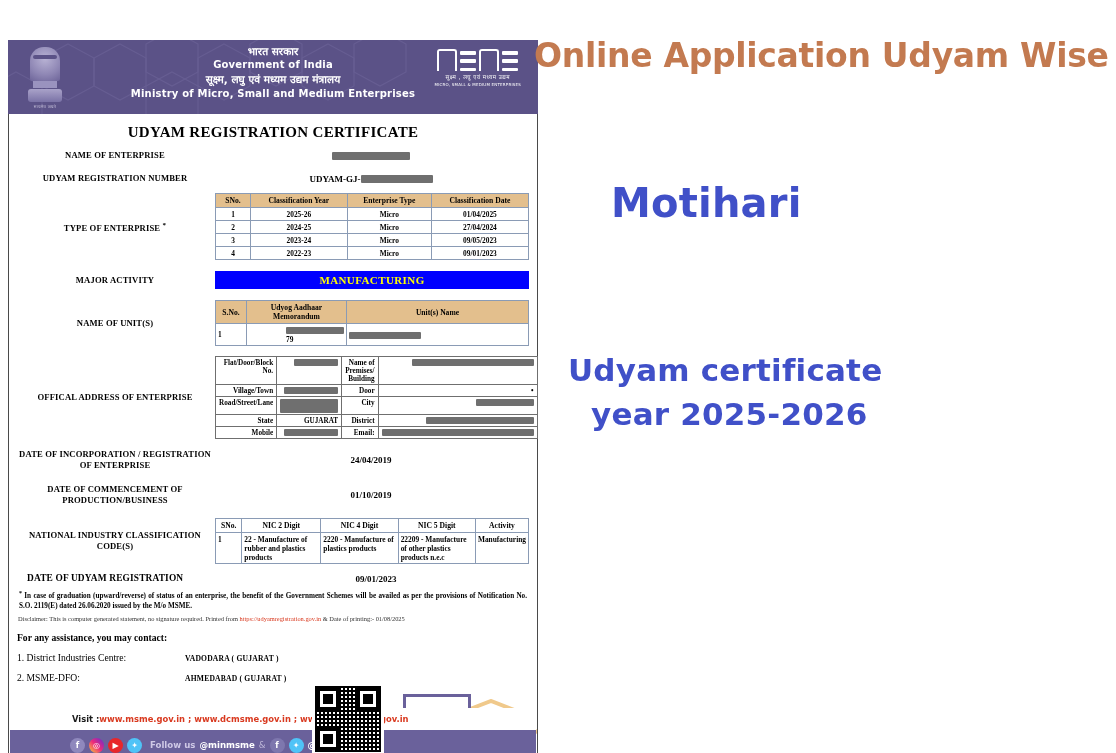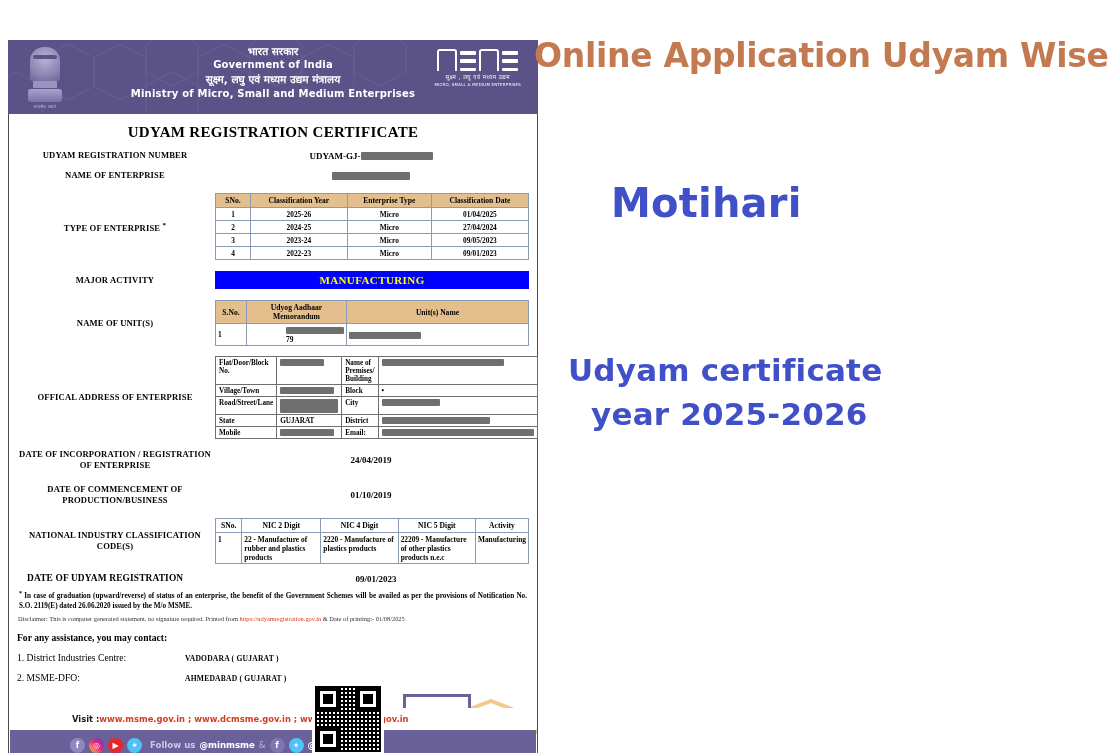--- a/index.html
+++ b/index.html
@@ -92,21 +92,21 @@
   table.t{border-collapse:collapse;font-size:7.4px;color:#000;width:100%;}
   table.t th{
     background:#e3bf8d;border:1px solid #8a9bb5;padding:2px 2px;font-weight:bold;
     text-align:center;font-size:7.6px;
   }
   table.t td{border:1px solid #8a9bb5;padding:1.5px 2px;text-align:center;font-weight:bold;}
   .tblwrap{flex:1;padding-left:2px;}
 
   table.plain{border-collapse:collapse;font-size:7.2px;width:100%;color:#000;}
   table.plain th,table.plain td{border:1px solid #6f6f6f;padding:1.5px 3px;
-    text-align:left;font-weight:bold;vertical-align:top;}
+    text-align:right;font-weight:bold;vertical-align:top;}
 
   .majoract{
     background:#0000ff;color:#ffff00;font-weight:bold;font-size:11px;
     text-align:center;padding:3px 0;letter-spacing:.4px;
   }
 
   .note{
     font-size:7.2px;font-weight:bold;line-height:9.5px;color:#000;
     text-align:justify;margin-top:5px;padding:0 2px;
   }
@@ -222,31 +222,31 @@
       </div>
       <div class="hi">सूक्ष्म , लघु एवं  मध्यम  उद्यम</div>
       <div class="en">MICRO, SMALL &amp; MEDIUM ENTERPRISES</div>
     </div>
   </div>
 
   <div class="cert-body">
 
     <div class="cert-title">UDYAM REGISTRATION CERTIFICATE</div>
 
+    <div class="row" style="margin-bottom:12px;">
+      <div class="lbl">NAME OF ENTERPRISE</div>
+      <div class="val">
+        <span class="redact" style="width:78px;"></span>
+      </div>
+    </div>
+
     <div class="row" style="margin-bottom:9px;">
       <div class="lbl">UDYAM REGISTRATION NUMBER</div>
       <div class="val">
         <span>UDYAM-GJ-</span><span class="redact" style="width:72px;"></span>
-      </div>
-    </div>
-
-    <div class="row" style="margin-bottom:12px;">
-      <div class="lbl">NAME OF ENTERPRISE</div>
-      <div class="val">
-        <span class="redact" style="width:78px;"></span>
       </div>
     </div>
 
     <div class="row" style="margin-bottom:11px;">
       <div class="lbl">
         <span>TYPE OF ENTERPRISE</span>
         <sup style="font-size:7px;">*</sup>
       </div>
       <div class="tblwrap">
         <table class="t">
@@ -325,21 +325,21 @@
           <tbody>
               <tr>
             <td style="width:72px;">Flat/Door/Block No.</td>
             <td style="width:72px;"><span class="redact sm" style="width:44px;"></span></td>
             <td style="width:52px;">Name of Premises/ Building</td>
             <td><span class="redact sm" style="width:122px;"></span></td>
           </tr>
           <tr>
             <td>Village/Town</td>
             <td><span class="redact sm" style="width:54px;"></span></td>
-            <td>Block</td>
+            <td>Door</td>
             <td>•</td>
           </tr>
           <tr>
             <td>Road/Street/Lane</td>
             <td><span class="redact sm" style="width:58px;height:14px;"></span></td>
             <td>City</td>
             <td><span class="redact sm" style="width:58px;"></span></td>
           </tr>
           <tr>
             <td>State</td>

